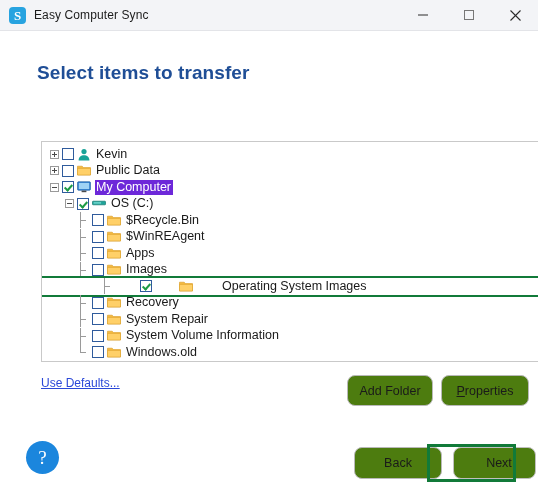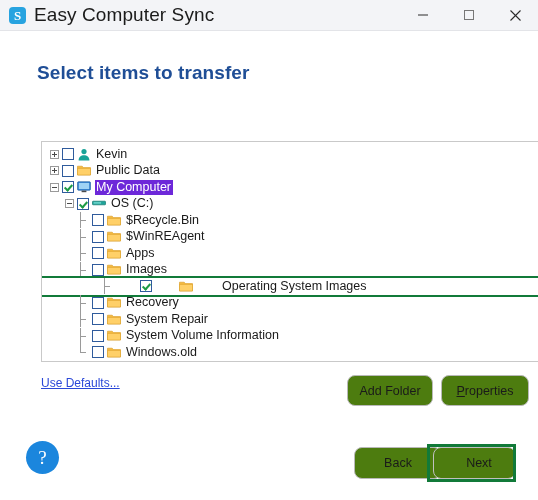--- a/index.html
+++ b/index.html
@@ -33,21 +33,21 @@
     color: #ffffff;
     font-size: 13px;
     font-weight: bold;
     line-height: 17px;
     text-align: center;
     font-family: "Liberation Serif", serif;
     flex: none;
   }
   .app-title {
     margin-left: 8px;
-    font-size: 19px;
+    font-size: 12px;
     color: #1b1b1b;
     letter-spacing: 0.1px;
   }
   .win-controls {
     position: absolute;
     right: 0;
     top: 0;
     height: 30px;
     display: flex;
   }
@@ -228,21 +228,21 @@
     justify-content: center;
     box-sizing: border-box;
     margin-left: 23px;
   }
   .btn .acc { text-decoration: underline; }
 
   #btn-add-folder { left: 324px; top: 375px; width: 86px; height: 31px; }
   #btn-properties { left: 418px; top: 375px; width: 88px; height: 31px; }
   #btn-back { left: 331px; top: 447px; width: 88px; height: 32px; }
   #btn-next {
-    left: 410px; top: 447px; width: 83px; height: 32px;
+    left: 430px; top: 447px; width: 83px; height: 32px;
     border: 1px solid #c0c0c0;
     padding-left: 9px;
   }
   .next-highlight {
     position: absolute;
     left: 427px;
     top: 444px;
     width: 89px;
     height: 38px;
     border: 3px solid #117a39;

